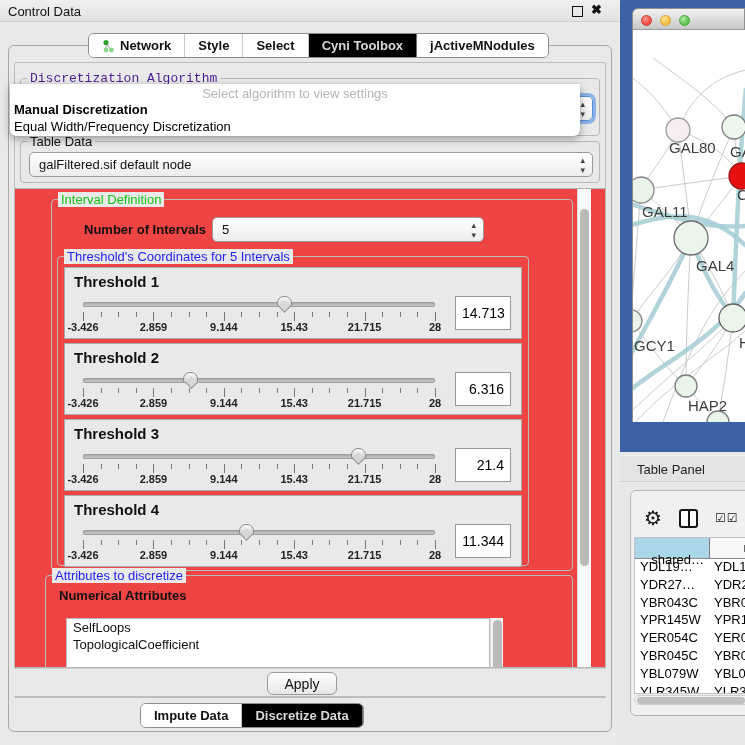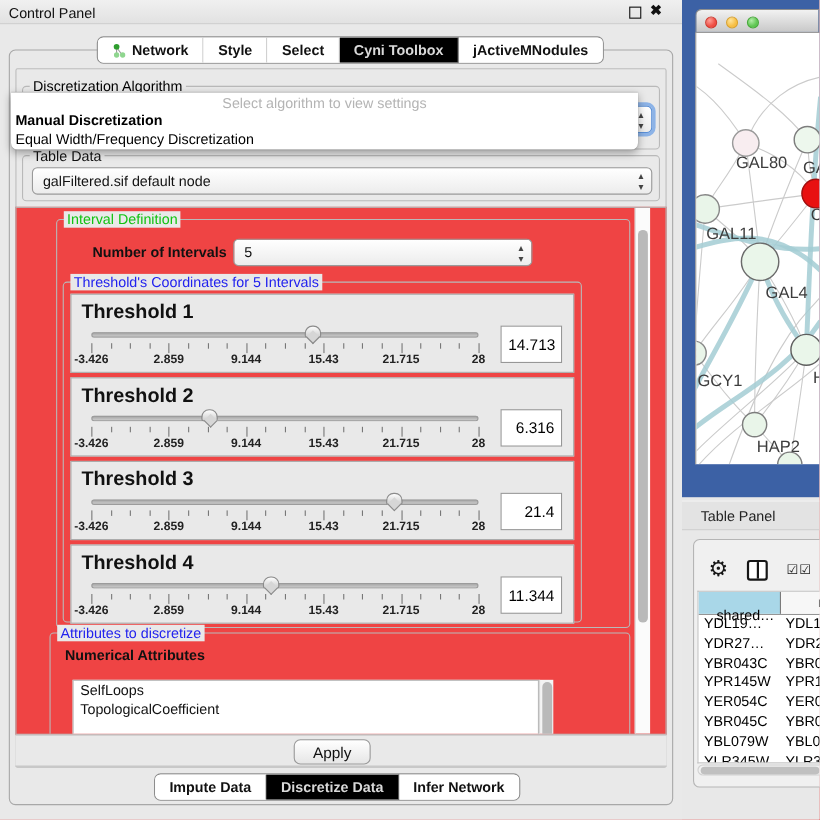--- a/index.html
+++ b/index.html
@@ -53,21 +53,21 @@
 
   
   #scroll-area { position:absolute; left:14px; top:188px; width:592px; height:480px;
     border:1px solid #b5b5b5; background:#ef4444; overflow:hidden; }
   .vscroll { position:absolute; background:#f4f4f4; border-left:1px solid #d8d8d8; }
   .vthumb { position:absolute; left:2px; width:9px; border-radius:5px; background:#b9b9b9; }
 
   
   .thr-box { position:relative; border:1px solid #ababab; background:#e9e9e9; margin:0 0 4px 0;
     height:72px; }
-  .thr-label { position:absolute; left:9px; top:5px; font-size:18px; font-weight:bold; color:#111; }
+  .thr-label { position:absolute; left:9px; top:5px; font-size:15px; font-weight:bold; color:#111; }
   .slider-row { position:absolute; left:12px; right:10px; top:28px; display:flex; align-items:flex-start; }
   .slider-wrap { position:relative; flex:1; height:40px; margin-right:14px; }
   .track { position:absolute; left:6px; right:6px; top:6px; height:5px; border-radius:3px;
     background:linear-gradient(#9f9f9f,#d6d6d6); box-shadow:inset 0 0 0 1px #9c9c9c; }
   .thumb { position:absolute; top:0; width:15px; height:11px; margin-left:-8px;
     background:linear-gradient(#fdfdfd,#cfcfcf); border:1px solid #8b8b8b; border-radius:7px 7px 2px 2px; }
   .thumb::after { content:""; position:absolute; left:2.2px; top:4.8px; width:8px; height:8px;
     background:#d6d6d6; border-right:1px solid #8b8b8b; border-bottom:1px solid #8b8b8b;
     transform:rotate(45deg); }
   .ticks { position:absolute; left:6px; right:6px; top:16px; height:9px; }
@@ -127,21 +127,21 @@
   svg text { font-family:"Liberation Sans", sans-serif; }
   .net-label { font-size:15px; fill:#3d3d3d; }
 </style>
 </head>
 <body>
 
 <div id="stage">
 
   <div id="left-panel">
     <div id="titlebar">
-      <span class="t">Control Panel</span>
+      <span class="t">Control Data</span>
       <div id="float-btn"></div>
       <div id="close-btn">✖</div>
     </div>
 
     <div id="outer-wrap"></div>
     <div id="content-box"></div>
 
     <div class="tabstrip" id="top-tabs">
         <div class="tab">
           <svg width="13" height="14">
@@ -161,21 +161,21 @@
         </div>
         <div class="tab sel">
           <span>Cyni Toolbox</span>
         </div>
         <div class="tab">
           <span>jActiveMNodules</span>
         </div>
       </div>
 
     <div class="group" style="left:20px; top:78px; width:580px; height:58px;">
-      <span class="gtitle" style="color:#000000;">Discretization Algorithm</span>
+      <span class="gtitle" style="color:#4c1d95;font-family:Liberation Mono, monospace;">Discretization Algorithm</span>
       <div class="combo focused" style="left:8px; top:17px; width:564px;">
         <span></span>
         <span class="stepper">
             <span>▴</span>
             <span>▾</span>
           </span>
       </div>
     </div>
 
     <div id="algo-popup">
@@ -405,23 +405,20 @@
     <div id="apply-row">
       <button id="apply-btn">Apply</button>
     </div>
 
     <div class="tabstrip" id="bottom-tabs">
         <div class="tab">
           <span>Impute Data</span>
         </div>
         <div class="tab sel">
           <span>Discretize Data</span>
-        </div>
-        <div class="tab">
-          <span>Infer Network</span>
         </div>
       </div>
   </div>
 
   <div id="desktop"></div>
 
   <div id="net-window">
     <div id="net-titlebar">
       <div class="light" style="left:8px;  background:radial-gradient(circle at 35% 30%, #ff9d95, #ef4f45 60%); border:1px solid #ce3a30;"></div>
       <div class="light" style="left:27px; background:radial-gradient(circle at 35% 30%, #ffe49a, #f7bf45 60%); border:1px solid #d9a22f;"></div>

